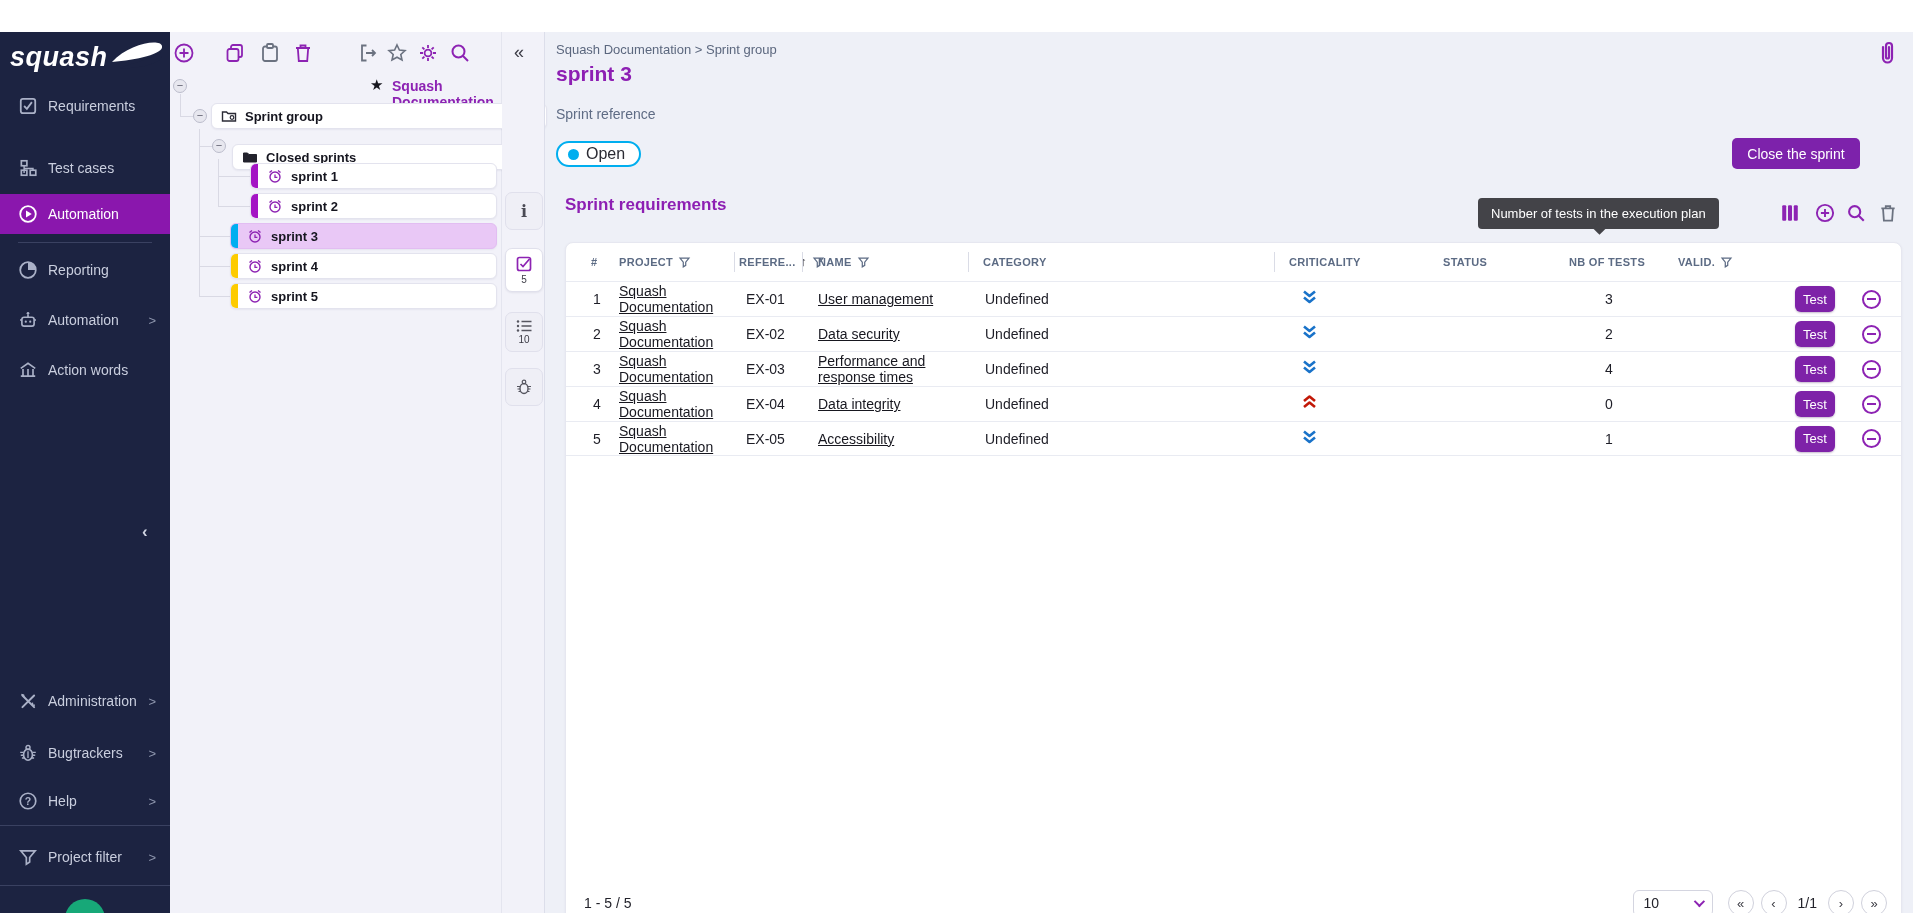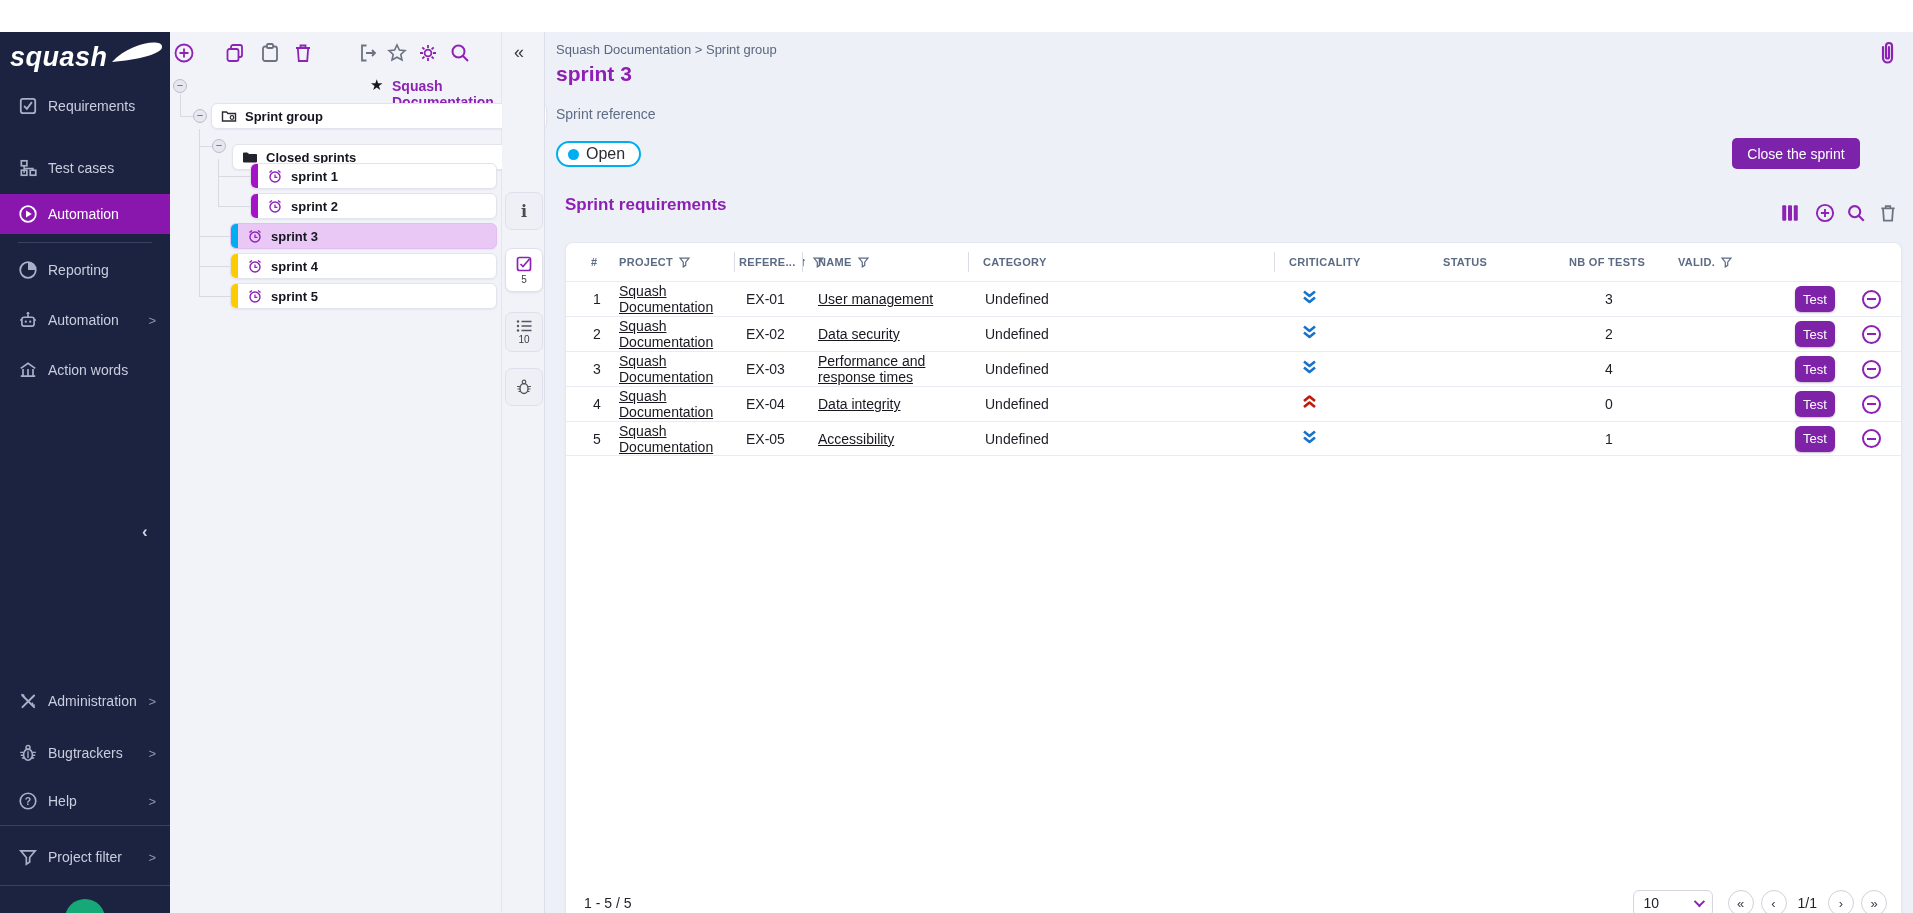--- a/index.html
+++ b/index.html
@@ -388,20 +388,24 @@
       <path d="M9 5.3v7.4M5.3 9h7.4" stroke="currentColor" stroke-width="1.7"></path>
     </svg>
   <svg class="grid-tool" style="left:1846px" viewBox="0 0 18 18">
       <circle cx="7.8" cy="7.8" r="5" fill="none" stroke="currentColor" stroke-width="1.9"></circle>
       <path d="M11.5 11.5l4.5 4.5" stroke="currentColor" stroke-width="1.9"></path>
     </svg>
   <svg class="grid-tool gray" style="left:1878px" viewBox="0 0 18 18">
       <path d="M3 4.8h12M7 4.8V2.8h4v2M4.5 4.8l.8 11h7.4l.8-11" fill="none" stroke="currentColor" stroke-width="1.6"></path>
     </svg>
 
+  <div class="tooltip">
+    <span>Number of tests in the execution plan</span>
+    <span class="caret"></span>
+  </div>
 
   <div class="table-card">
     <div class="trow thead">
       <div class="hcell h-num">#</div>
       <div class="hcell h-project">
         <span>PROJECT</span>
         <svg class="funnel-icon" viewBox="0 0 16 16">
             <path d="M2.5 2.5h11L9.5 7.5v4l-3 1.8V7.5z" fill="none" stroke="currentColor" stroke-width="1.5"></path>
           </svg>
       </div>

